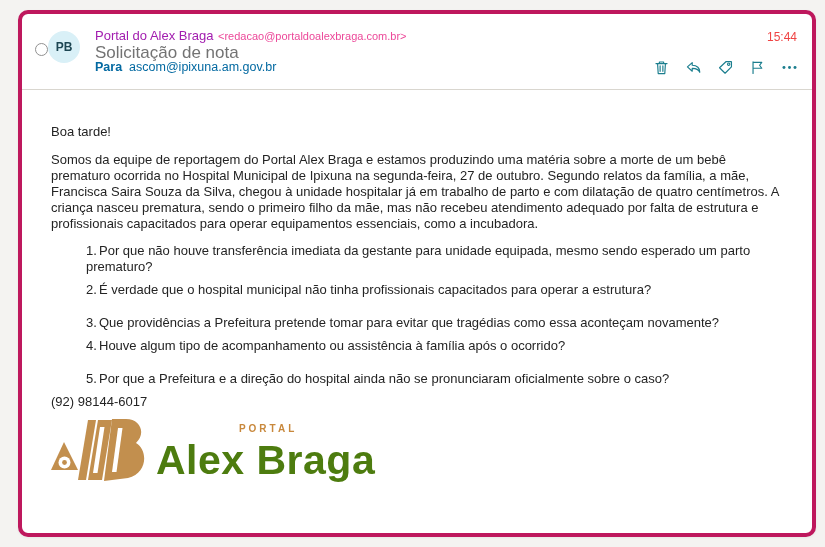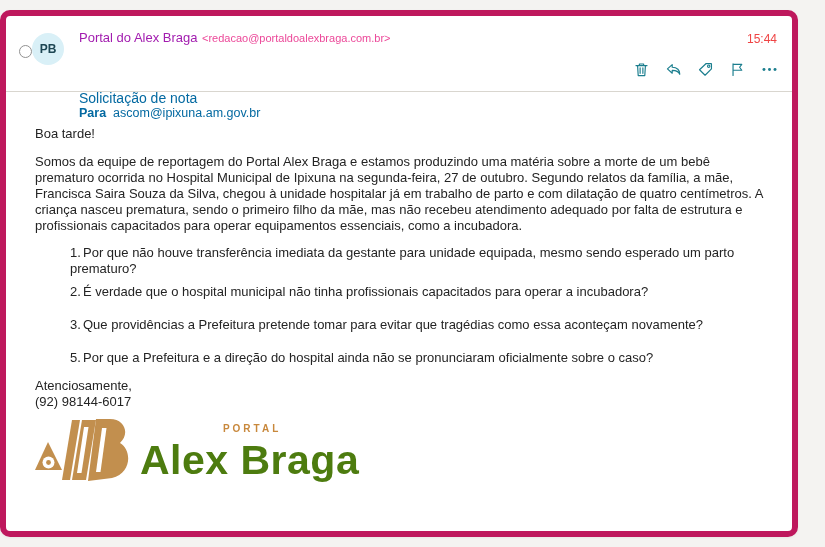--- a/index.html
+++ b/index.html
@@ -5,24 +5,24 @@
   * { box-sizing: border-box; }
   html,body { margin:0; padding:0; }
   body {
     width:825px; height:547px;
     background:#f4f3f1;
     font-family:"Liberation Sans", sans-serif;
     overflow:hidden; position:relative;
     -webkit-font-smoothing:antialiased;
   }
   .card {
-    position:absolute; left:0; top:10px;
+    position:absolute; left:18px; top:10px;
     width:798px; height:527px;
     background:#ffffff;
-    border:6px solid #be185d;
+    border:4px solid #be185d;
     border-radius:10px;
     box-shadow:0 1px 3px rgba(0,0,0,.05);
   }
   
   .header { position:relative; height:75px; }
   .select-circle {
     position:absolute; left:13px; top:29px;
     width:13px; height:13px;
     border:1px solid #919191; border-radius:50%;
     background:#fff; cursor:pointer;
@@ -31,21 +31,21 @@
     position:absolute; left:26px; top:17px;
     width:32px; height:32px; border-radius:50%;
     background:#d9f0f7; color:#1d4653;
     font-size:12px; font-weight:700;
     display:flex; align-items:center; justify-content:center;
     cursor:pointer;
   }
   .meta { position:absolute; left:73px; top:13px; line-height:15.5px; color:#252423; }
   .sender-name { font-weight:400; font-size:13px; color:#a21caf; }
   .sender-email { font-size:11px; color:#ec4899; }
-  .subject-line { font-size:14px; color:#0369a1;margin-top:44px; }
+  .subject-line { font-size:17px; color:#737373; }
   .to-line { font-size:12.5px; color:#0369a1; }
   .to-label { font-weight:700; margin-right:7px; }
   .time { position:absolute; right:15px; top:16px; font-size:12px; color:#ef4444; }
   .actions { position:absolute; right:14px; top:45px; display:flex; gap:15px; align-items:center; }
   .icon-btn { width:17px; height:17px; color:#1b7e8e; cursor:pointer; display:block; }
   .icon-btn svg { width:100%; height:100%; display:block; }
   .divider { height:1px; background:#d9d6cf; }
   
   .email-body {
     padding:34px 28px 0 29px;
@@ -133,31 +133,33 @@
 
   <div class="email-body">
     <p class="greeting">Boa tarde!</p>
     <p class="para1">Somos da equipe de reportagem do Portal Alex Braga e estamos produzindo uma matéria sobre a morte de um bebê prematuro ocorrida no Hospital Municipal de Ipixuna na segunda-feira, 27 de outubro. Segundo relatos da família, a mãe, Francisca Saira Souza da Silva, chegou à unidade hospitalar já em trabalho de parto e com dilatação de quatro centímetros. A criança nasceu prematura, sendo o primeiro filho da mãe, mas não recebeu atendimento adequado por falta de estrutura e profissionais capacitados para operar equipamentos essenciais, como a incubadora.</p>
 
     <div class="qlist">
       <div class="qitem">
         <span class="qnum">1.</span><span>Por que não houve transferência imediata da gestante para unidade equipada, mesmo sendo esperado um parto prematuro?</span>
       </div>
       <div class="qitem">
-        <span class="qnum">2.</span><span>É verdade que o hospital municipal não tinha profissionais capacitados para operar a incubadora?</span>
+        <span class="qnum">2.</span><span>É verdade que o hospital municipal não tinha profissionais capacitados para operar a estrutura?</span>
       </div>
       <div class="qitem gap">
         <span class="qnum">3.</span><span>Que providências a Prefeitura pretende tomar para evitar que tragédias como essa aconteçam novamente?</span>
+      </div>
+      <div class="qitem">
+        <span class="qnum">4.</span><span>Houve algum tipo de acompanhamento ou assistência à família após o ocorrido?</span>
       </div>
       <div class="qitem gap">
         <span class="qnum">5.</span><span>Por que a Prefeitura e a direção do hospital ainda não se pronunciaram oficialmente sobre o caso?</span>
       </div>
     </div>
 
-    <p class="closing">Atenciosamente,</p>
     <p class="phone">(92) 98144-6017</p>
 
     <div class="logo">
       <svg class="logo-mark" viewBox="0 0 96 72">
         <g fill="#c28f4e">
 
           <path d="M0 56 L13 28 L27 56 Z"></path>
 
           <polygon points="27,66 35,66 45,6 37,6"></polygon>
 

